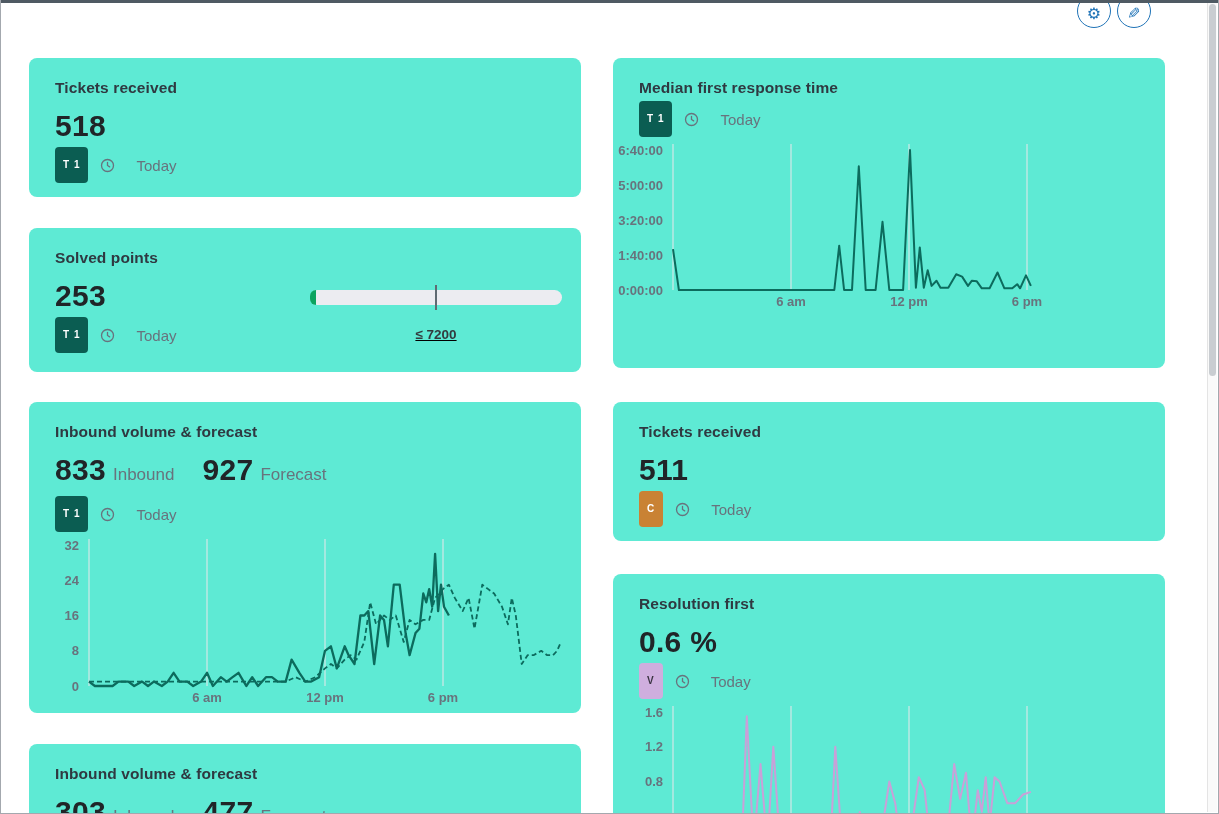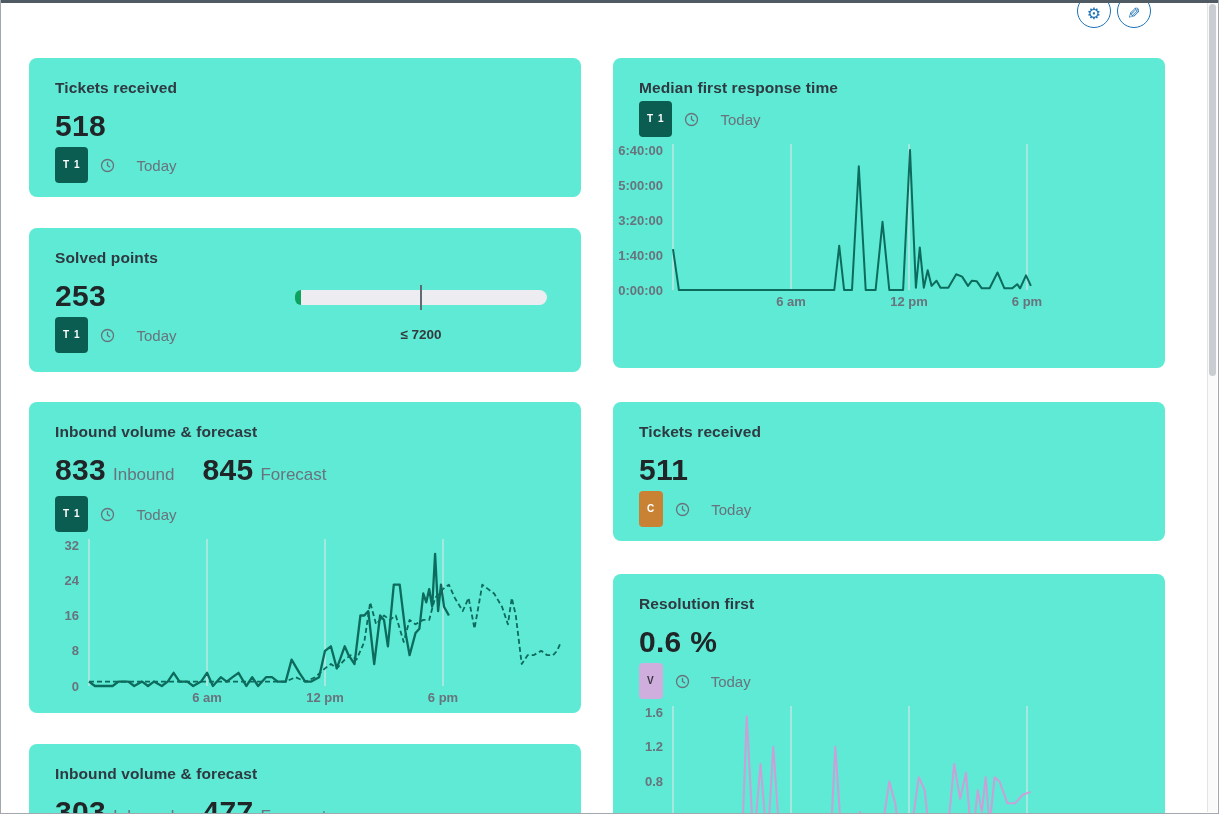--- a/index.html
+++ b/index.html
@@ -54,21 +54,21 @@
   .c-r1 { height:310px; margin-bottom:34px; }
   .c-r2 { height:139px; margin-bottom:33px; }
   .c-r3 { height:330px; }
 
   
   svg.chart { display:block; margin-top:12px; overflow:visible; }
   svg.chart.flush { margin-left:-24px; }
   svg.chart text { font-family:"Liberation Sans", sans-serif; }
 
   
-  .gauge { position:absolute; left:266px; top:62px; width:252px; }
+  .gauge { position:absolute; left:281px; top:62px; width:252px;text-decoration:underline; }
   .gauge .track { position:relative; width:252px; height:15px; border-radius:7.5px; background:#ececf1; }
   .gauge .fill { position:absolute; left:0; top:0; height:15px; border-radius:7.5px 0 0 7.5px; }
   .gauge .marker { position:absolute; top:-5px; width:2px; height:25px; background:#5f6a72; }
   .gauge-label { margin-top:22px; text-align:center; font-size:13.5px; font-weight:700; color:#333a3e; }
 
   
   .scrollbar { position:absolute; top:3px; right:1px; bottom:1px; width:10px; background:#fafafa; border-left:1px solid #e4e4e4; z-index:6; }
   .scroll-thumb { position:absolute; top:1px; left:1px; width:7px; height:372px; border-radius:4px; background:#c9cdd1; }
 </style>
 </head>
@@ -125,21 +125,21 @@
         </div>
         <div class="gauge-label">≤ 7200</div>
       </div>
     </section>
 
     <section class="card c-l3">
       <h3 class="title">Inbound volume &amp; forecast</h3>
       <div class="value-row">
         <span class="big">833</span>
         <span class="sub">Inbound</span>
-        <span class="big second">845</span>
+        <span class="big second">927</span>
         <span class="sub">Forecast</span>
       </div>
       <div class="meta-row">
         <span class="badge" style="background-color: rgb(11, 93, 82); color: rgb(255, 255, 255);">T 1</span>
         <span class="clock">
           <svg width="15" height="15" viewBox="0 0 16 16">
               <circle cx="8" cy="8" r="6.4" fill="none" stroke="#68737d" stroke-width="1.4"></circle>
               <path d="M8 4.6V8l2.3 1.5" fill="none" stroke="#68737d" stroke-width="1.4" stroke-linecap="round"></path>
             </svg>
         </span>

